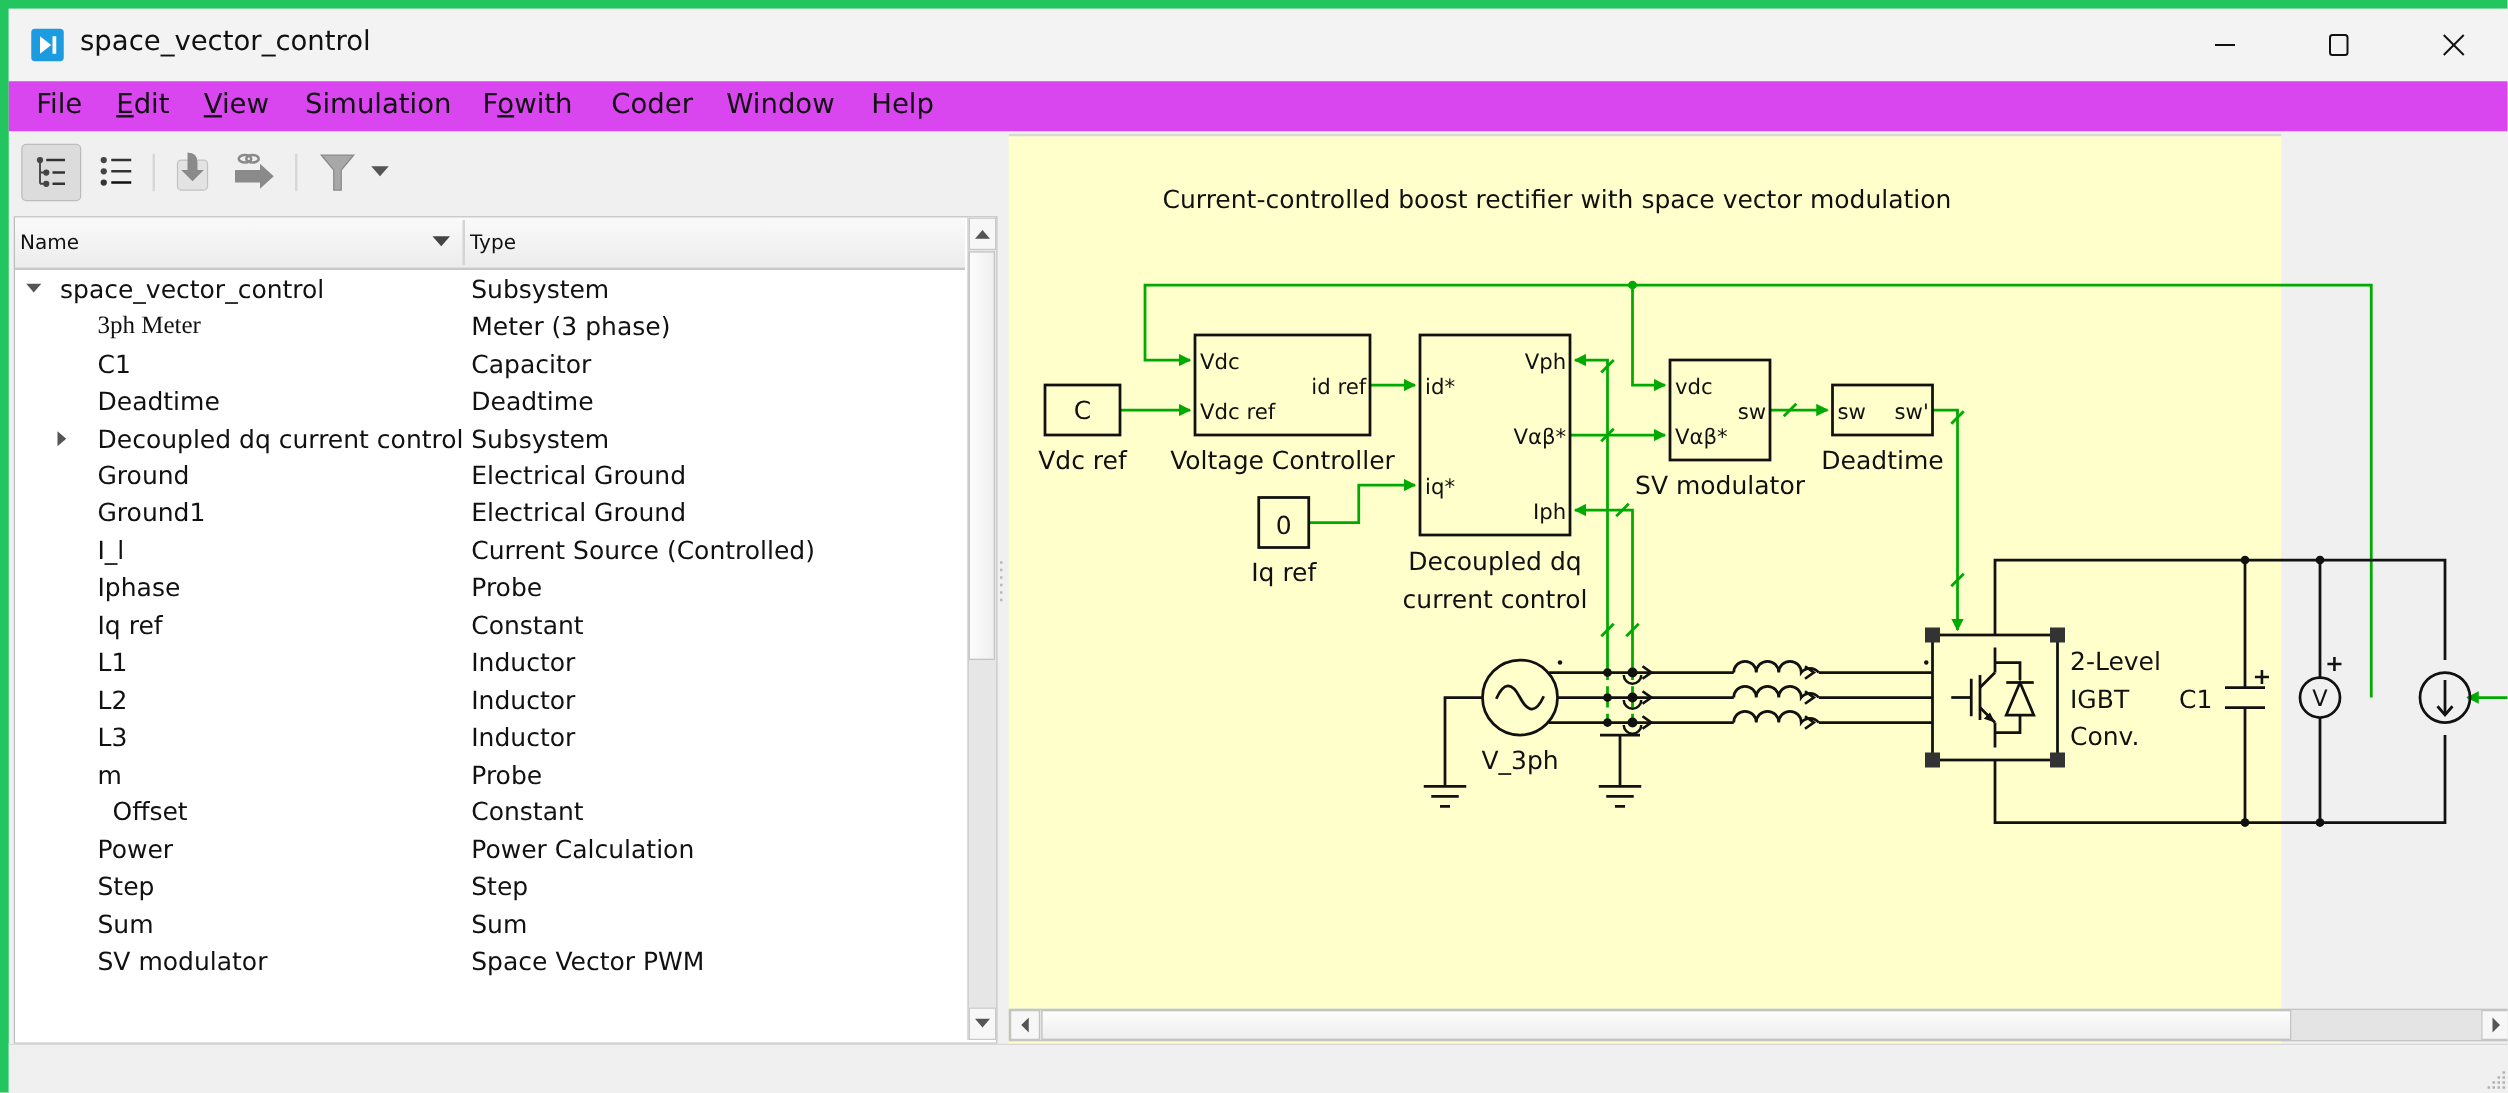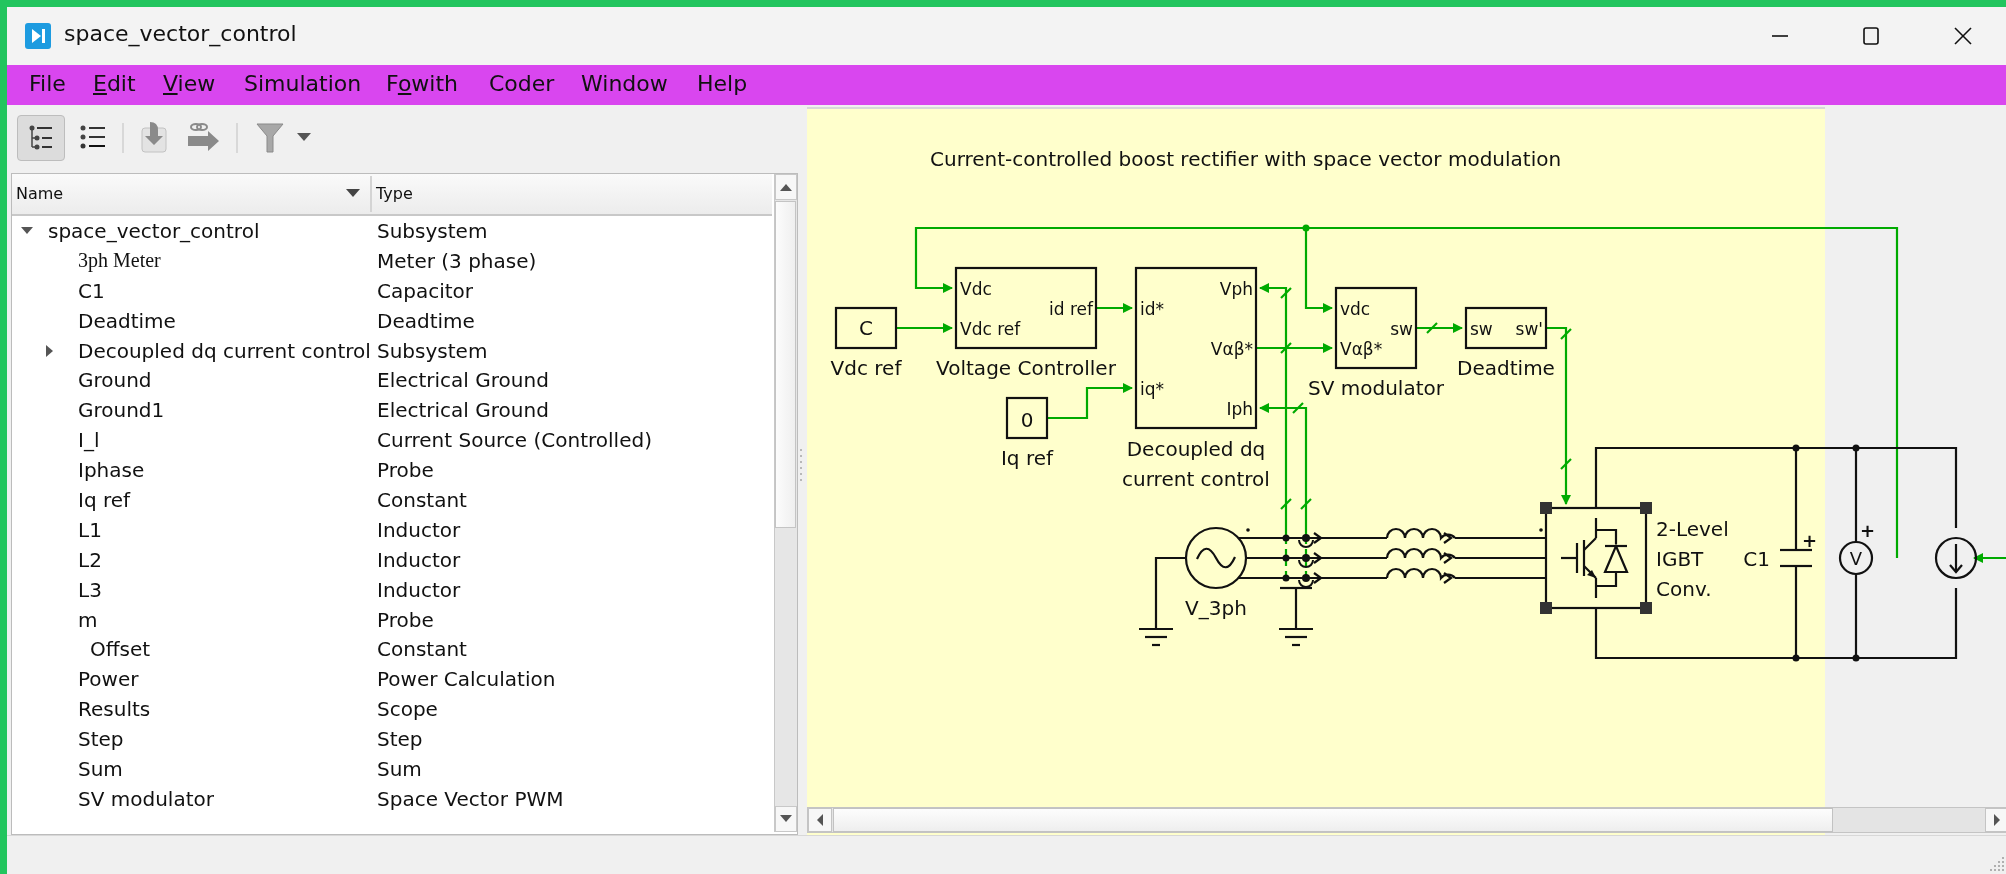--- a/index.html
+++ b/index.html
@@ -206,24 +206,20 @@
         </div>
         <div class="row">
           <span class="c1" style="left: 78px;">Offset</span>
           <span class="c2">Constant</span>
         </div>
         <div class="row">
           <span class="c1" style="left: 66px;">Power</span>
           <span class="c2">Power Calculation</span>
         </div>
         <div class="row">
-          <span class="c1" style="left: 66px;">Results</span>
-          <span class="c2">Scope</span>
-        </div>
-        <div class="row">
           <span class="c1" style="left: 66px;">Step</span>
           <span class="c2">Step</span>
         </div>
         <div class="row">
           <span class="c1" style="left: 66px;">Sum</span>
           <span class="c2">Sum</span>
         </div>
         <div class="row">
           <span class="c1" style="left: 66px;">SV modulator</span>
           <span class="c2">Space Vector PWM</span>

